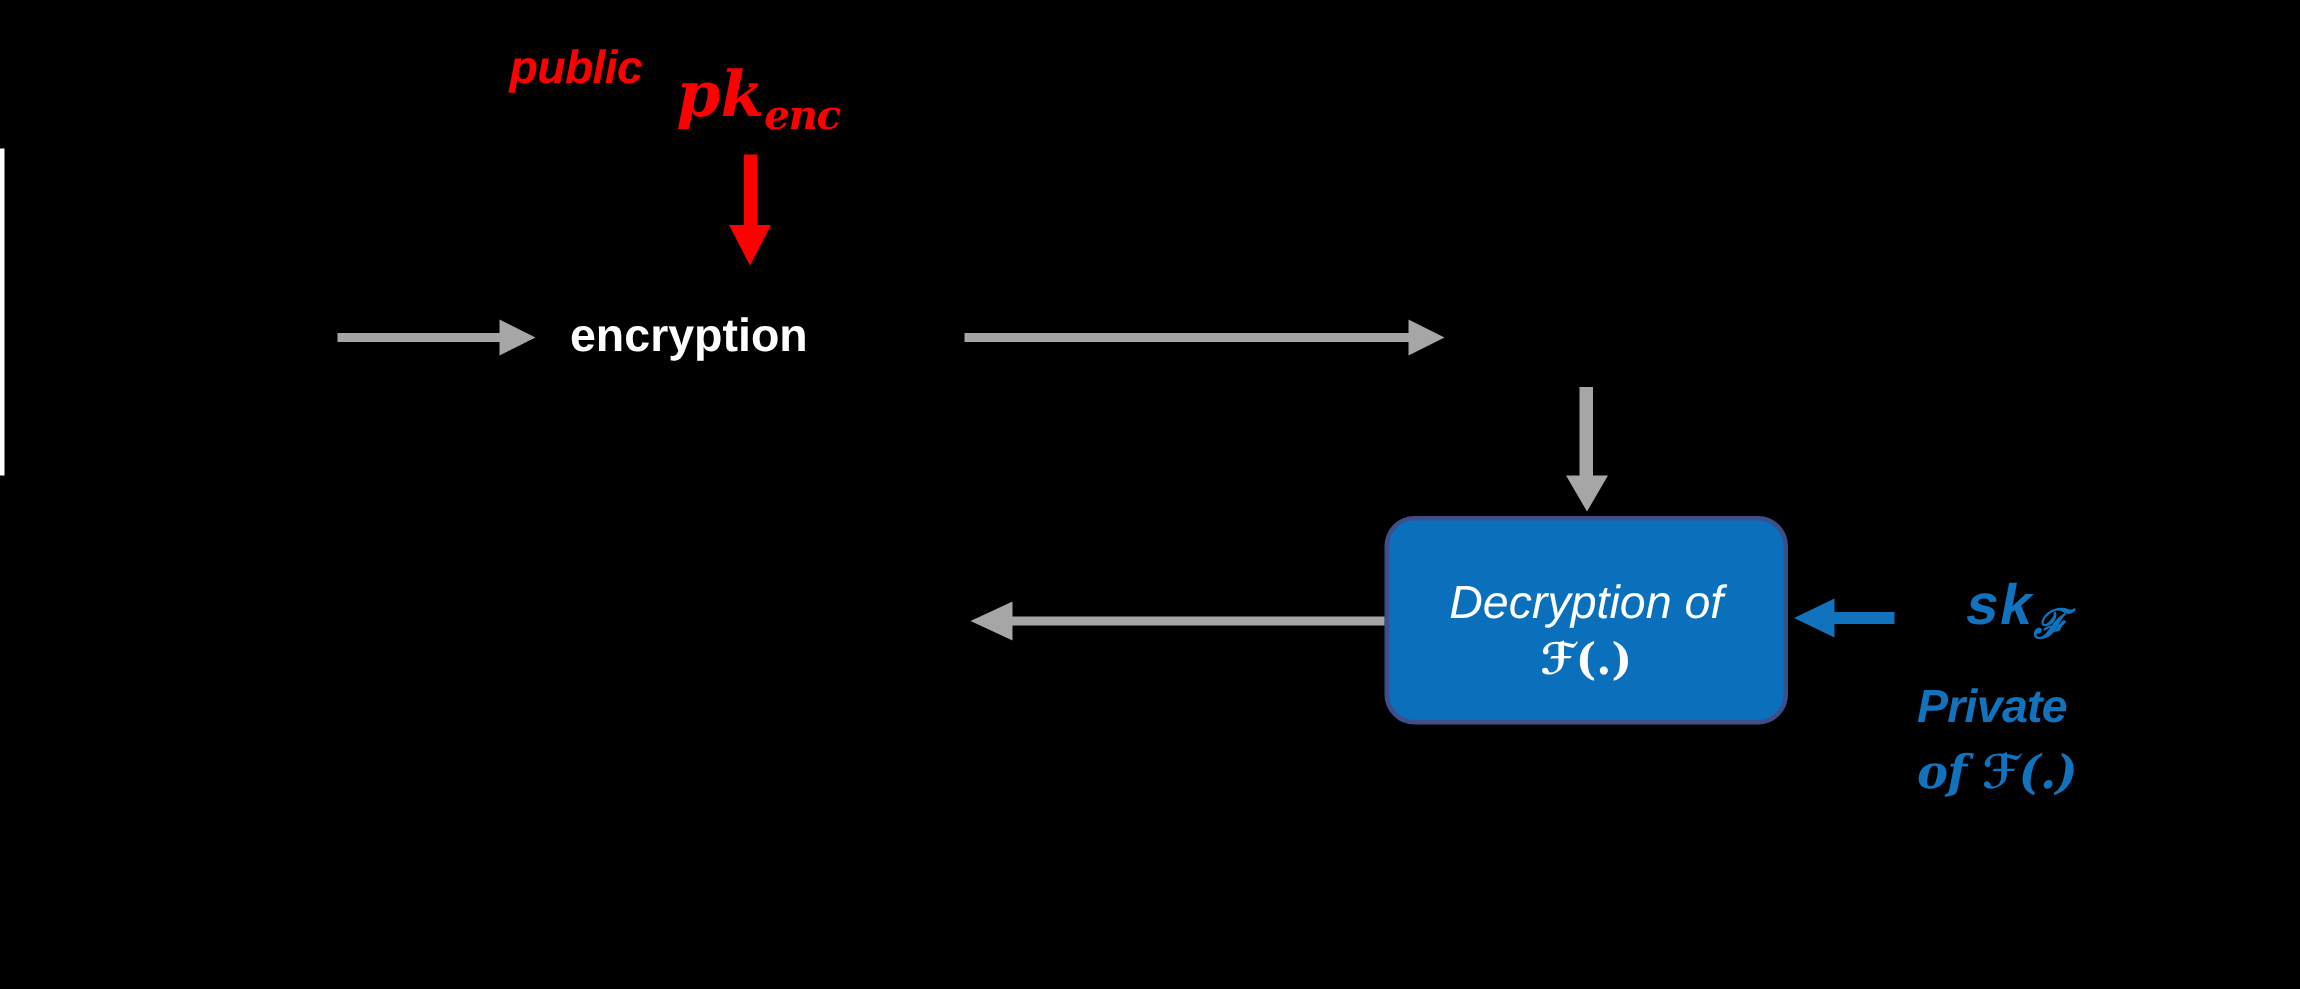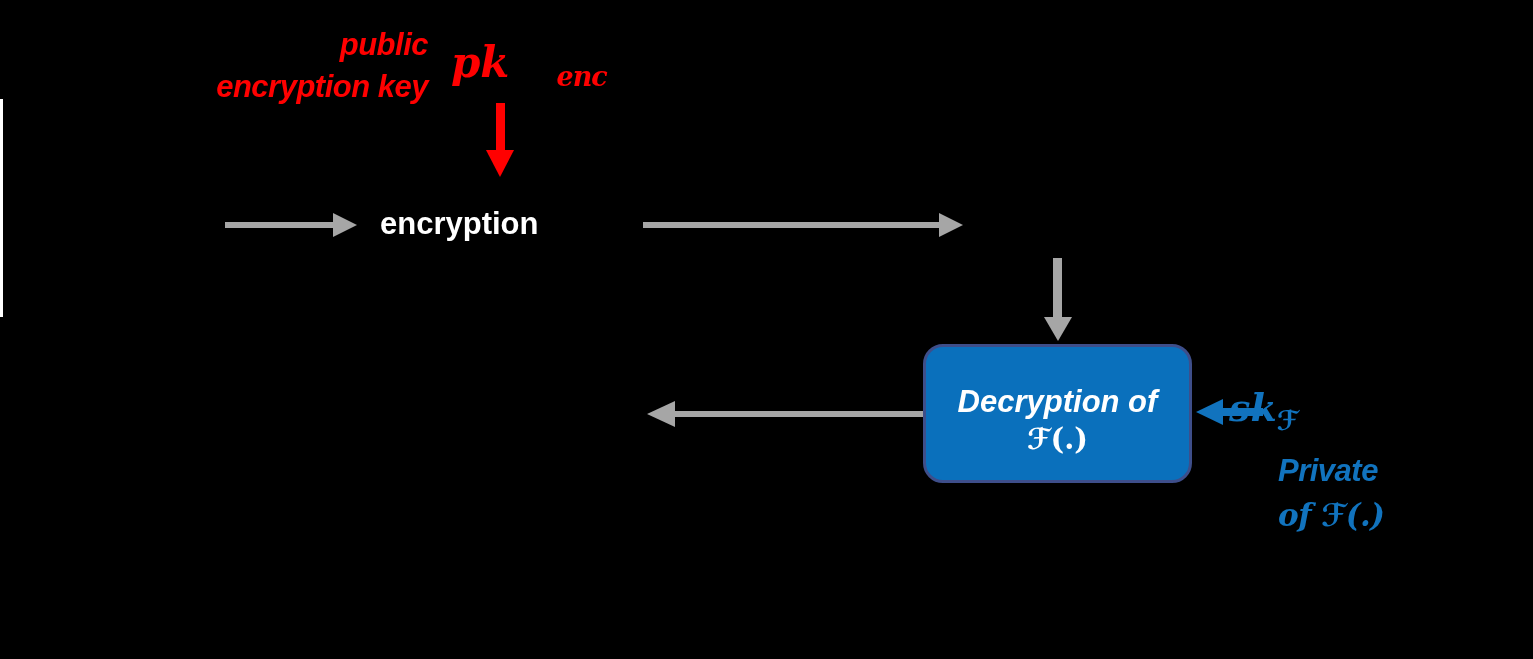--- a/index.html
+++ b/index.html
@@ -27,22 +27,22 @@
     color:var(--red);font-style:italic;font-weight:600;
     font-size:31px;line-height:42px;letter-spacing:-0.5px;
   }
 
   
   .math{
     font-family:"DejaVu Serif","DejaVu Sans",serif;
     font-style:italic;font-weight:bold;white-space:nowrap;
   }
   .pk-math{left:451px;top:38px;font-size:42px;color:var(--red);}
-  .pk-math .sub{font-size:27px;vertical-align:-9px;letter-spacing:-1px;margin-left:47px;}
-  .sk-math{left:1229px;top:385px;font-size:38px;color:var(--blue);}
+  .pk-math .sub{font-size:27px;vertical-align:-9px;letter-spacing:-1px;}
+  .sk-math{left:1310px;top:385px;font-size:38px;color:var(--blue);font-family:Liberation Mono, monospace;}
   .sk-math .sub{font-size:27px;vertical-align:-9px;}
 
   
   .shaft{position:absolute;}
   .head{position:absolute;width:0;height:0;}
   .g{background:var(--gray);}
   .head-right{border-top:12px solid transparent;border-bottom:12px solid transparent;border-left:24px solid var(--gray);}
   .head-left{border-top:13px solid transparent;border-bottom:13px solid transparent;border-right:28px solid var(--gray);}
   .head-down{border-left:14px solid transparent;border-right:14px solid transparent;border-top:24px solid var(--gray);}
   .head-down-red{border-left:14px solid transparent;border-right:14px solid transparent;border-top:27px solid var(--red);}
@@ -54,41 +54,40 @@
     color:var(--white);font-weight:bold;font-size:31px;
   }
 
   
   .dec-box{
     left:923px;top:344px;width:269px;height:139px;box-sizing:border-box;
     background:var(--box_fill);border:3px solid var(--box_border);border-radius:20px;
     display:flex;flex-direction:column;align-items:center;justify-content:center;
     color:var(--white);
   }
-  .dec-box .l1{font-weight:bold;font-style:italic;font-size:31px;line-height:38px;margin-top:12px;}
+  .dec-box .l1{font-weight:normal;font-style:italic;font-size:31px;line-height:38px;margin-top:12px;}
   .dec-box .l2{font-family:"DejaVu Serif","DejaVu Sans",serif;font-weight:600;font-size:29px;line-height:36px;}
 
   
   .blue-note{
     left:1278px;top:449px;width:250px;
     color:var(--blue);font-style:italic;font-weight:600;
     font-size:31px;line-height:44px;letter-spacing:-0.5px;
   }
   .blue-note .scriptf{font-family:"DejaVu Serif","DejaVu Sans",serif;font-weight:600;}
 </style>
 </head>
 <body>
 
 <div class="canvas">
 
   <div class="abs white-line"></div>
 
   <div class="abs red-note">
     <div>public</div>
-    <div>encryption key</div>
   </div>
 
   <div class="abs math pk-math"><span>pk</span><span class="sub">enc</span></div>
 
   <div>
     <div class="shaft" style="left:496px;top:103px;width:9px;height:48px;background:var(--red);"></div>
     <div class="head head-down-red" style="left:486px;top:150px;"></div>
   </div>
 
   <div>

